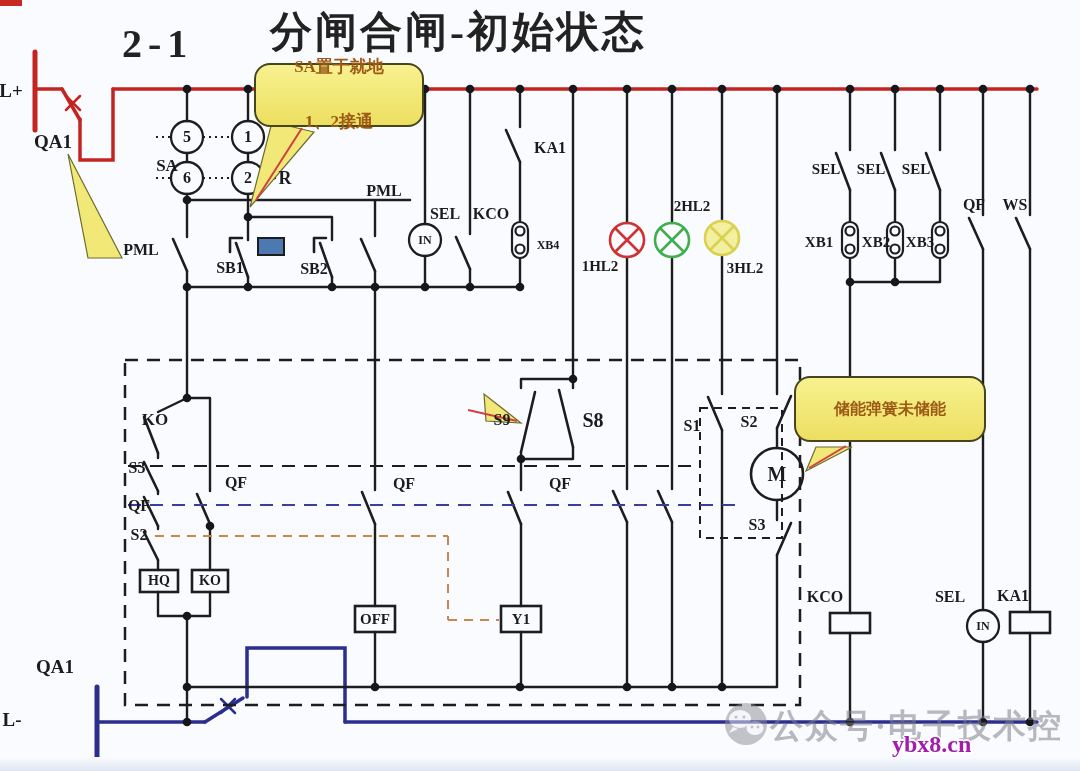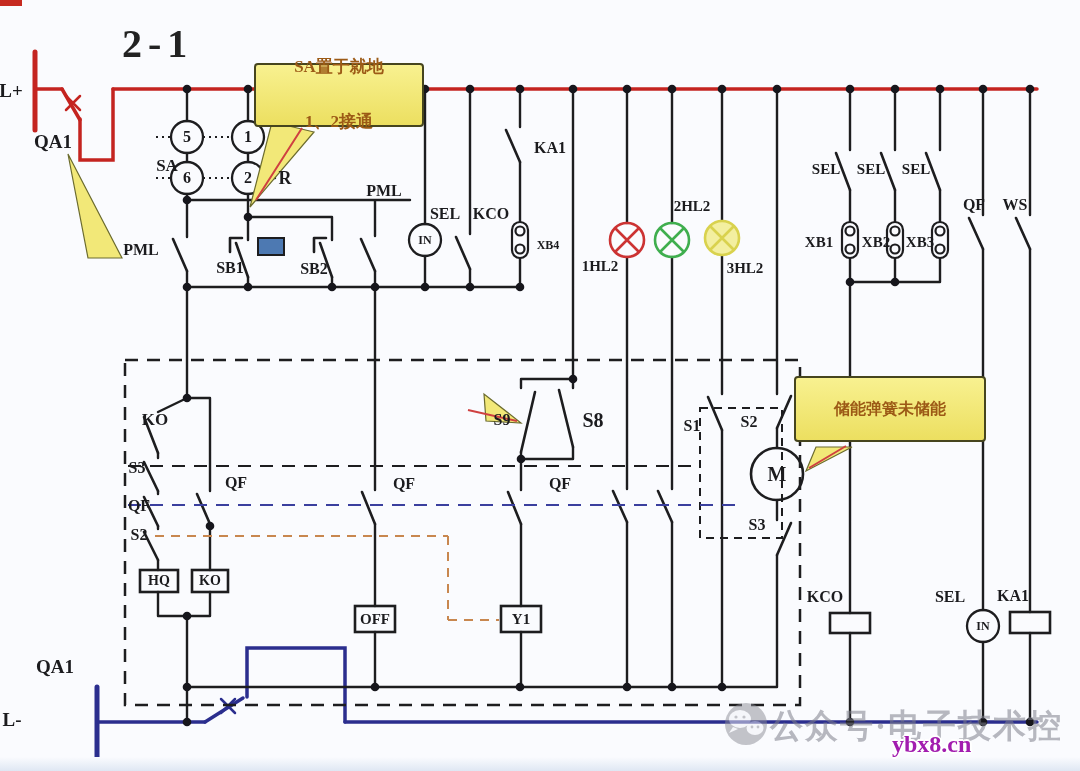--- a/index.html
+++ b/index.html
@@ -6,21 +6,21 @@
   #stage{position:relative;width:1080px;height:771px;background:#fafbfe;overflow:hidden;
          font-family:"Liberation Serif",serif;}
   #stage svg{position:absolute;left:0;top:0;}
   .lb{position:absolute;transform:translate(-50%,-50%);font-family:"Liberation Serif",serif;
       font-weight:bold;color:#1b1b1e;white-space:nowrap;z-index:6;line-height:1;}
   .title-num{position:absolute;left:122px;top:20px;font-size:40px;font-weight:bold;color:#222;
       letter-spacing:6px;z-index:6;}
   .title-main{position:absolute;left:270px;top:4px;font-size:42px;font-weight:bold;color:#222;
       letter-spacing:3px;z-index:6;}
   .callout{position:absolute;background:linear-gradient(#f8f190,#ecdf60);
-      border:2.5px solid #46451e;border-radius:4px;display:flex;flex-direction:column;
+      border:2.5px solid #46451e;border-radius:16px;display:flex;flex-direction:column;
       justify-content:center;font-weight:bold;color:#9c5a16;z-index:5;
       text-align:center;gap:32px;}
   .callout div{line-height:1.35;}
   .wm-text{position:absolute;left:770px;top:704px;font-size:33px;font-weight:bold;
       color:rgba(125,128,138,.55);letter-spacing:2px;z-index:9;font-family:"Liberation Serif",serif;}
   .wm-site{position:absolute;left:892px;top:731px;font-size:24px;font-weight:bold;color:#a21caf;
       z-index:10;font-family:Liberation Serif, serif;
       text-shadow:-2px 0 #fff,2px 0 #fff,0 -2px #fff,0 2px #fff,-1px -1px #fff,1px 1px #fff;}
   .corner-mark{position:absolute;left:0;top:0;width:22px;height:6px;background:#c62a20;z-index:4;}
   .bottom-strip{position:absolute;left:0;bottom:0;width:100%;height:14px;
@@ -242,20 +242,21 @@
       <ellipse cx="755" cy="728" rx="8.5" ry="7" fill="#f2f3f7"></ellipse>
       <circle cx="736" cy="717" r="1.6" fill="#8b8c96"></circle>
         <circle cx="744" cy="717" r="1.6" fill="#8b8c96"></circle>
       <circle cx="752" cy="727" r="1.4" fill="#8b8c96"></circle>
         <circle cx="758" cy="727" r="1.4" fill="#8b8c96"></circle>
       <polygon points="733,727 729,733 738,729" fill="#f2f3f7"></polygon>
     </g>
   </svg>
 
   <div class="title-num">2-1</div>
+  <div class="title-main">分闸合闸-初始状态</div>
 
   <div class="lb" style="left:11px;top:90px;font-size:19px">L+</div>
   <div class="lb" style="left:53px;top:141px;font-size:19px">QA1</div>
   <div class="lb" style="left:167px;top:165px;font-size:17px">SA</div>
   <div class="lb" style="left:187px;top:137px;font-size:16px">5</div>
   <div class="lb" style="left:248px;top:137px;font-size:16px">1</div>
   <div class="lb" style="left:187px;top:178px;font-size:16px">6</div>
   <div class="lb" style="left:248px;top:178px;font-size:16px">2</div>
   <div class="lb" style="left:285px;top:178px;font-size:18px">R</div>
   <div class="lb" style="left:141px;top:250px;font-size:16px">PML</div>

